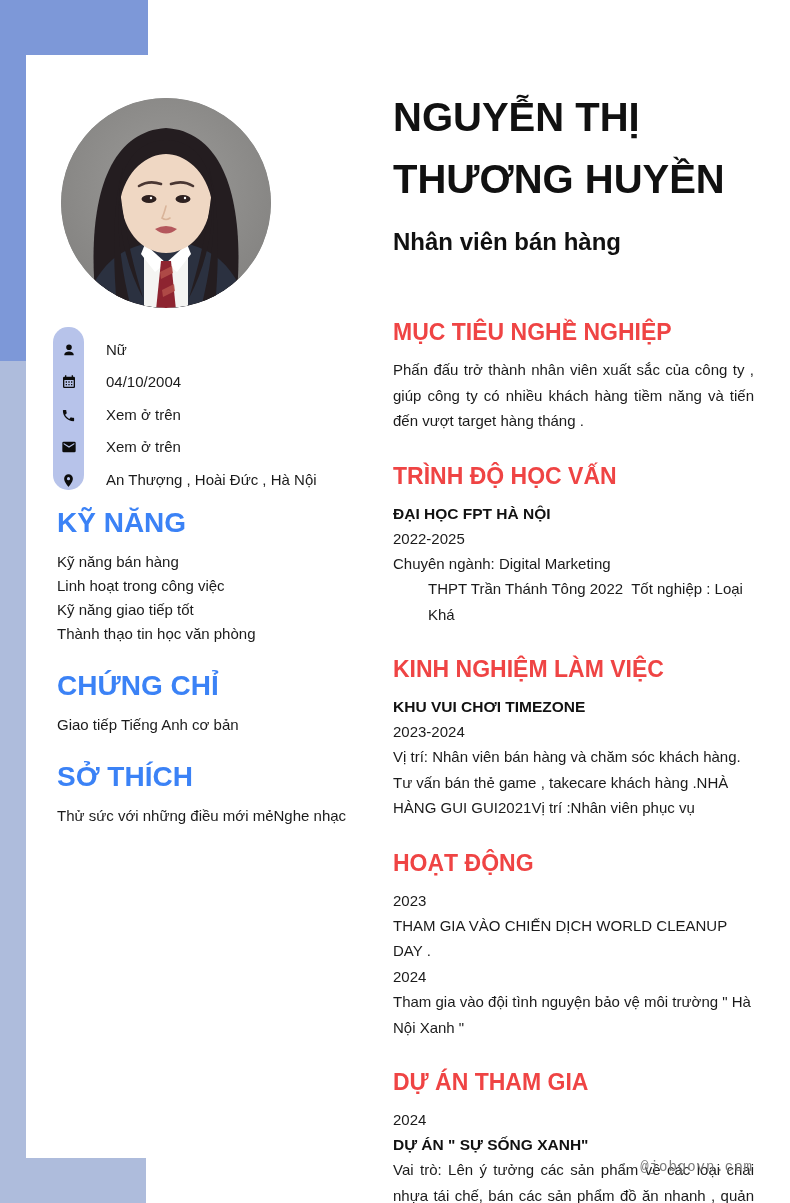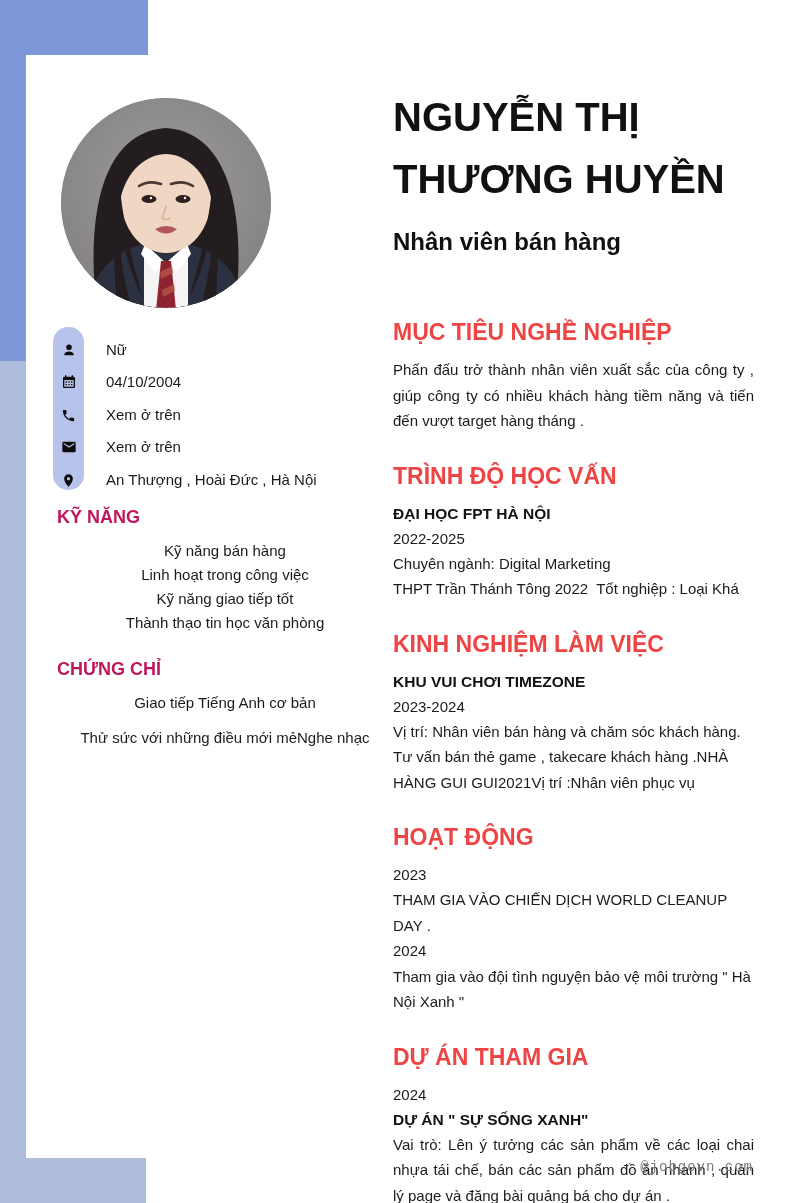--- a/index.html
+++ b/index.html
@@ -21,37 +21,37 @@
 
   .photo{width:210px;height:210px;border-radius:50%;overflow:hidden;margin:98px 0 0 4px;background:#8d8d8b;}
   .photo svg{display:block;}
 
   .contact{position:relative;margin-top:17px;margin-left:-4px;}
   .contact-strip{position:absolute;left:0;top:2px;width:31px;height:163px;background:#b7c3ea;border-radius:15px;}
   .contact-row{display:flex;align-items:flex-end;height:32.6px;position:relative;}
   .contact-icon{width:31px;display:flex;justify-content:center;align-items:center;}
   .contact-label{margin-left:22px;font-size:15px;white-space:nowrap;}
 
-  .l-heading{font-size:18px;font-weight:bold;color:#be185d;}
+  .l-heading{font-size:28px;font-weight:bold;color:#3b82f6;}
   .l-heading.first{margin-top:19px;}
   .l-heading.next{margin-top:24px;}
-  .l-list{margin-top:11px;text-align:center;}
+  .l-list{margin-top:11px;}
   .l-item{font-size:15px;line-height:24px;}
 
   .name{margin-top:86px;font-size:40px;line-height:62px;font-weight:bold;color:#111;}
   .job-title{margin-top:18px;font-size:24px;font-weight:bold;color:#111;}
 
   .r-section{margin-top:29px;}
   .r-section.first{margin-top:63px;}
   .r-heading{font-size:23px;font-weight:bold;color:#ef4444;margin-bottom:11px;}
   .r-body{font-size:15px;line-height:25.5px;color:#1b1b1b;}
   .justify{text-align:justify;}
   .sub-head{font-size:15.5px;font-weight:bold;line-height:25px;color:#111;}
   .date{font-size:15px;line-height:25px;}
-  .pre{white-space:pre-wrap;}
+  .pre{white-space:pre-wrap;margin-left:35px;}
 
   .watermark{position:absolute;right:37px;top:1159px;font-family:"Liberation Mono","DejaVu Sans Mono",monospace;font-size:14px;color:#7a7a7a;letter-spacing:1px;}
 </style>
 </head>
 <body>
 
 <div class="deco deco-top-band"></div>
 <div class="deco deco-top-bar"></div>
 <div class="deco deco-left-bar"></div>
 <div class="deco deco-bottom-band"></div>
@@ -167,20 +167,21 @@
       <div class="l-item">Linh hoạt trong công việc</div>
       <div class="l-item">Kỹ năng giao tiếp tốt</div>
       <div class="l-item">Thành thạo tin học văn phòng</div>
     </div>
 
     <div class="l-heading next">CHỨNG CHỈ</div>
     <div class="l-list">
       <div class="l-item">Giao tiếp Tiếng Anh cơ bản</div>
     </div>
 
+    <div class="l-heading next">SỞ THÍCH</div>
     <div class="l-list">
       <div class="l-item">Thử sức với những điều mới mẻNghe nhạc</div>
     </div>
 
   </div>
 
   <div class="col-right">
 
     <div class="name">
       <div>NGUYỄN THỊ</div>

